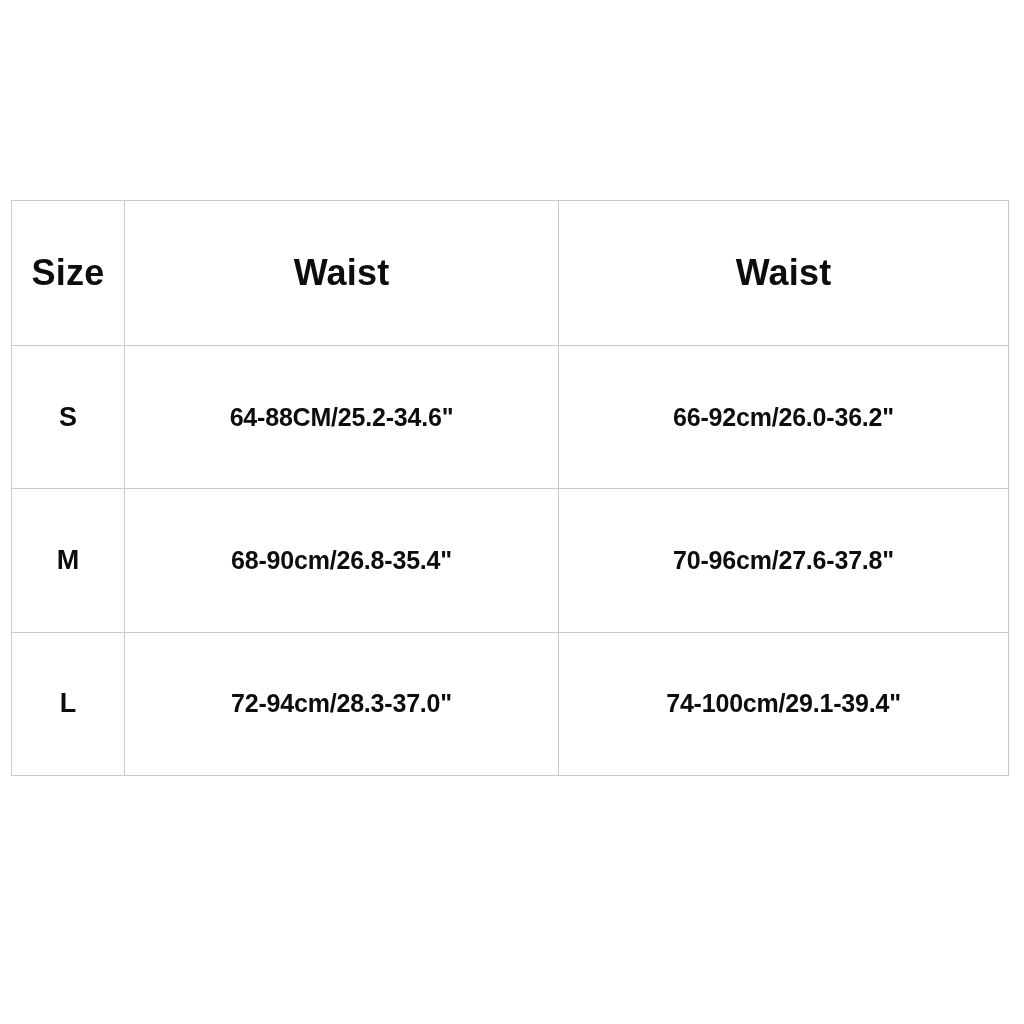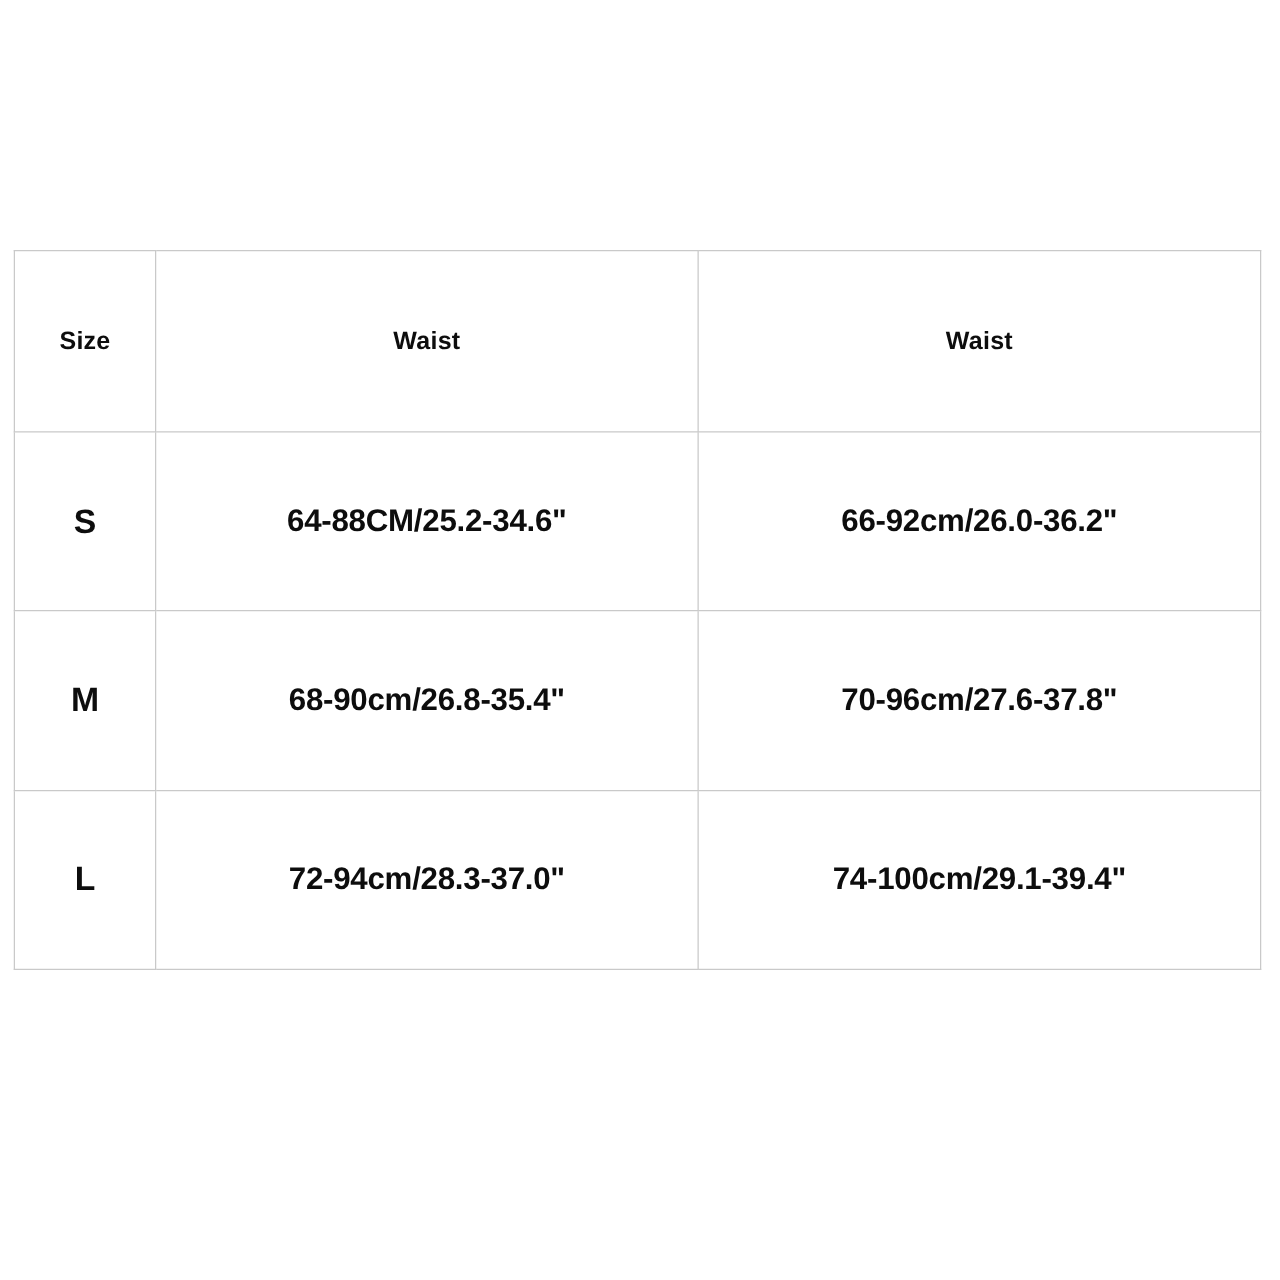--- a/index.html
+++ b/index.html
@@ -44,21 +44,21 @@
   
   col.col-size  { width: 113px; }
   col.col-waist-a { width: 434px; }
   col.col-waist-b { width: 450px; }
 
   
   tr.row-header { height: 145px; }
   tr.row-data   { height: 143px; }
 
   th.head-cell {
-    font-size: 20px;
+    font-size: 36px;
     letter-spacing: 0.2px;
     margin-top: 40px;
   }
 
   td.size-cell {
     font-size: 27px;
   }
 
   td.measure-cell {
     font-size: 25px;

